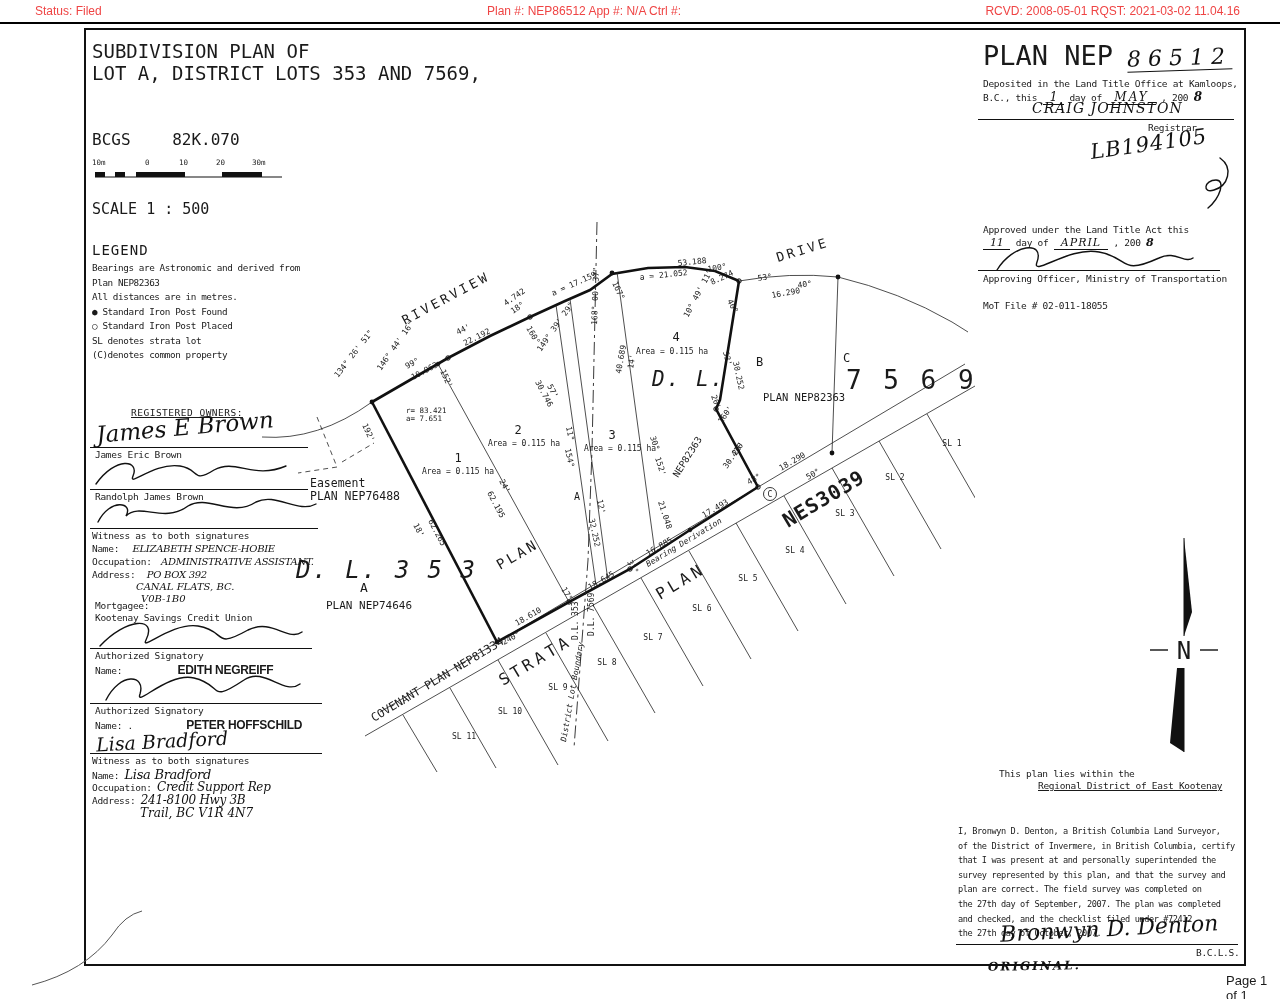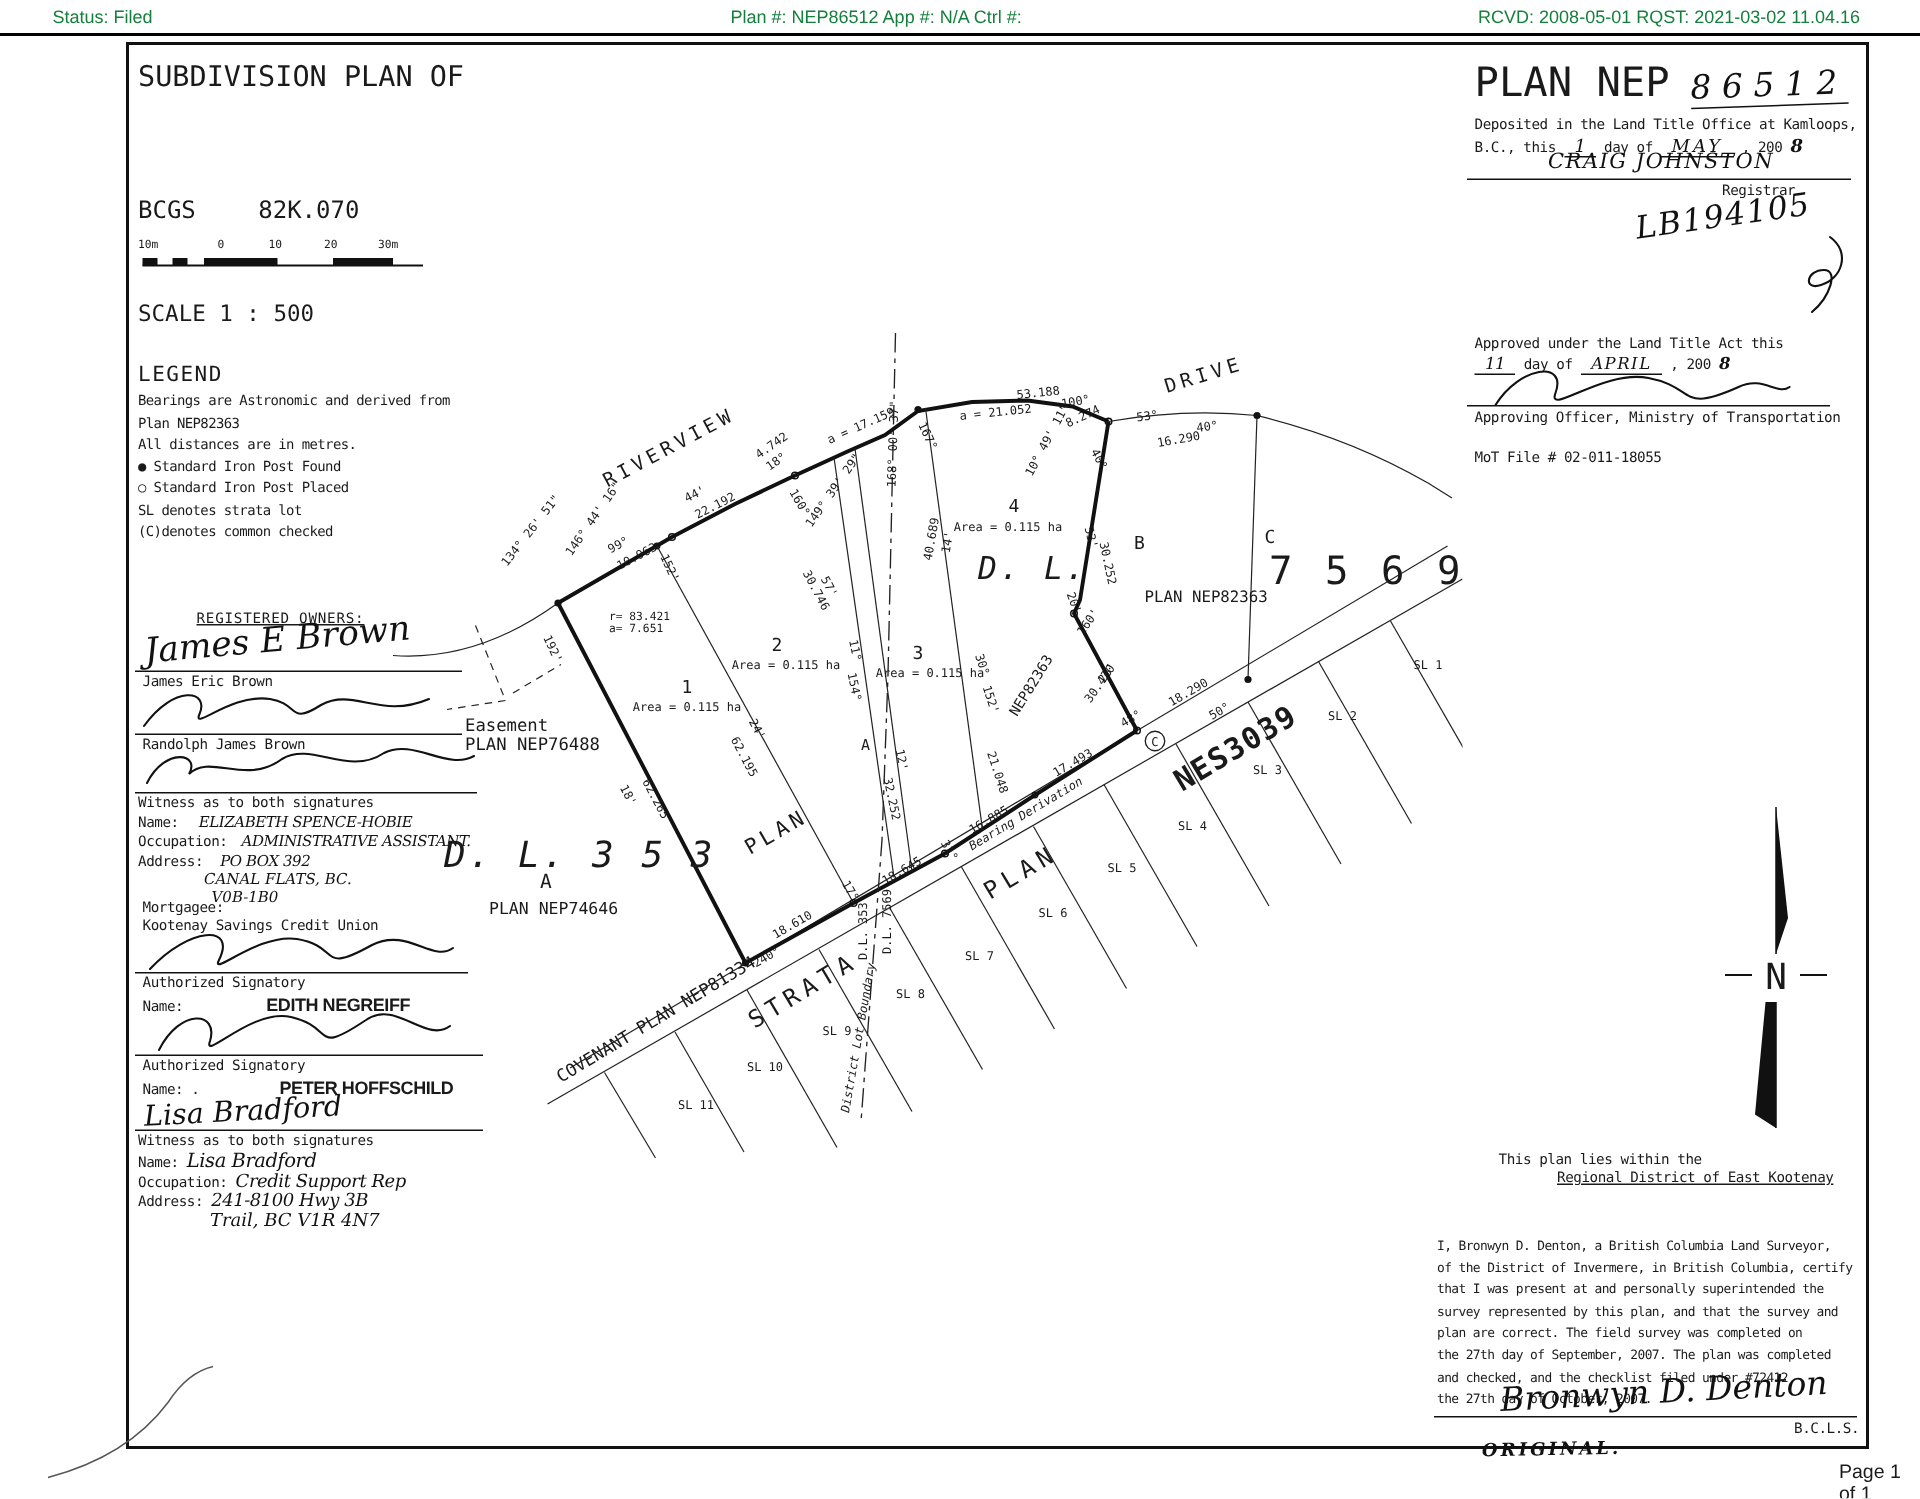--- a/index.html
+++ b/index.html
@@ -1,19 +1,19 @@
 <!DOCTYPE html>
 <html><head>
 <meta charset="utf-8">
 <style>
   html,body{margin:0;padding:0;background:#fff;}
   .page{position:relative;width:1280px;height:999px;background:#fff;color:#1a1a1a;overflow:hidden;}
   .abs{position:absolute;}
   .topbar{position:absolute;left:0;top:0;width:1280px;height:22px;border-bottom:2px solid #000;
-          font-family:"Liberation Sans",sans-serif;font-size:12px;color:#15803d;background:#fff;}
+          font-family:"Liberation Sans",sans-serif;font-size:12px;color:#ef4444;background:#fff;}
   .tb{position:absolute;top:4px;white-space:nowrap;}
   .sheet{position:absolute;left:84px;top:28px;width:1158px;height:934px;border:2px solid #111;background:#fff;}
   .cad{font-family:"DejaVu Sans Mono",monospace;white-space:nowrap;color:#1a1a1a;}
   .hw{font-family:"DejaVu Serif",serif;font-style:italic;white-space:nowrap;color:#111;}
   .hwu{font-family:"DejaVu Serif",serif;font-style:italic;border-bottom:1px solid #111;padding:0 7px;color:#111;}
   .hr{position:absolute;border-top:1px solid #111;height:0;}
   .b{font-weight:bold;}
   .u{text-decoration:underline;margin-left:39px;}
   .fld{font-family:"DejaVu Sans Mono",monospace;font-size:9.5px;letter-spacing:-0.3px;white-space:nowrap;}
   .lgl{font-family:"DejaVu Sans Mono",monospace;font-size:9.3px;letter-spacing:-0.4px;white-space:nowrap;margin-bottom:3.5px;}
@@ -33,20 +33,21 @@
 
   <div class="topbar">
     <span class="tb" style="left:35px;">Status: Filed</span>
     <span class="tb" style="left:487px;">Plan #: NEP86512 App #: N/A Ctrl #:</span>
     <span class="tb" style="right:40px;">RCVD: 2008-05-01 RQST: 2021-03-02 11.04.16</span>
   </div>
 
   <div class="sheet"></div>
 
   <div class="abs cad" style="left:92px;top:40px;font-size:19px;">SUBDIVISION PLAN OF</div>
+  <div class="abs cad" style="left:92px;top:62px;font-size:19px;">LOT A, DISTRICT LOTS 353 AND 7569,</div>
 
   <div class="abs cad" style="left:92px;top:130px;font-size:16px;">
     <span>BCGS</span>
     <span style="margin-left:32px;">82K.070</span>
   </div>
 
   <div class="abs" style="left:92px;top:158px;width:200px;height:28px;">
     <span class="abs cad" style="left:0px;top:0px;font-size:7.5px;">10m</span>
     <span class="abs cad" style="left:53px;top:0px;font-size:7.5px;">0</span>
     <span class="abs cad" style="left:87px;top:0px;font-size:7.5px;">10</span>
@@ -65,21 +66,21 @@
   <div class="abs cad" style="left:92px;top:200px;font-size:15px;">SCALE  1 : 500</div>
 
   <div class="abs cad" style="left:92px;top:242px;font-size:14px;letter-spacing:1px;">LEGEND</div>
   <div class="abs" style="left:92px;top:262px;">
       <div class="lgl">Bearings are Astronomic and derived from</div>
       <div class="lgl">Plan NEP82363</div>
       <div class="lgl">All distances are in metres.</div>
       <div class="lgl">●  Standard Iron Post Found</div>
       <div class="lgl">○  Standard Iron Post Placed</div>
       <div class="lgl">SL denotes strata lot</div>
-      <div class="lgl">(C)denotes common checked</div>
+      <div class="lgl">(C)denotes common property</div>
     </div>
 
   <div class="abs fld u" style="left:92px;top:407px;letter-spacing:0.5px;">REGISTERED OWNERS:</div>
   <div class="abs hw" style="left:96px;top:414px;font-size:23px;transform:rotate(-5deg);">James E Brown</div>
   <div class="hr" style="left:90px;top:447px;width:218px;"></div>
   <div class="abs fld" style="left:95px;top:449px;">James Eric Brown</div>
 
   <svg class="abs" style="left:88px;top:452px;" width="225" height="38">
     <path class="scrib" d="M8,32 C28,4 52,8 45,24 C40,36 66,10 92,14 C112,17 104,32 126,18 C148,6 165,28 198,14"></path>
   </svg>

